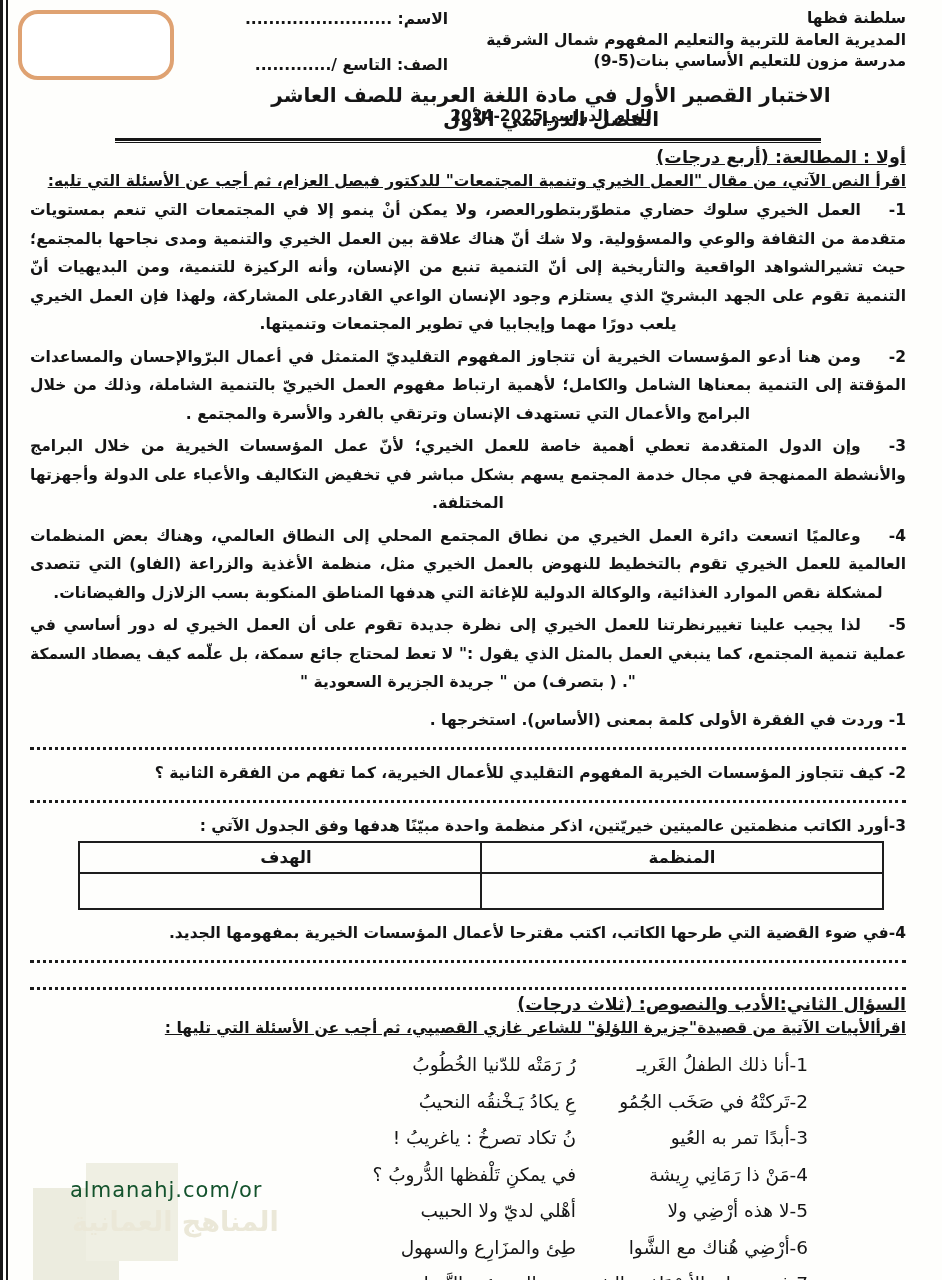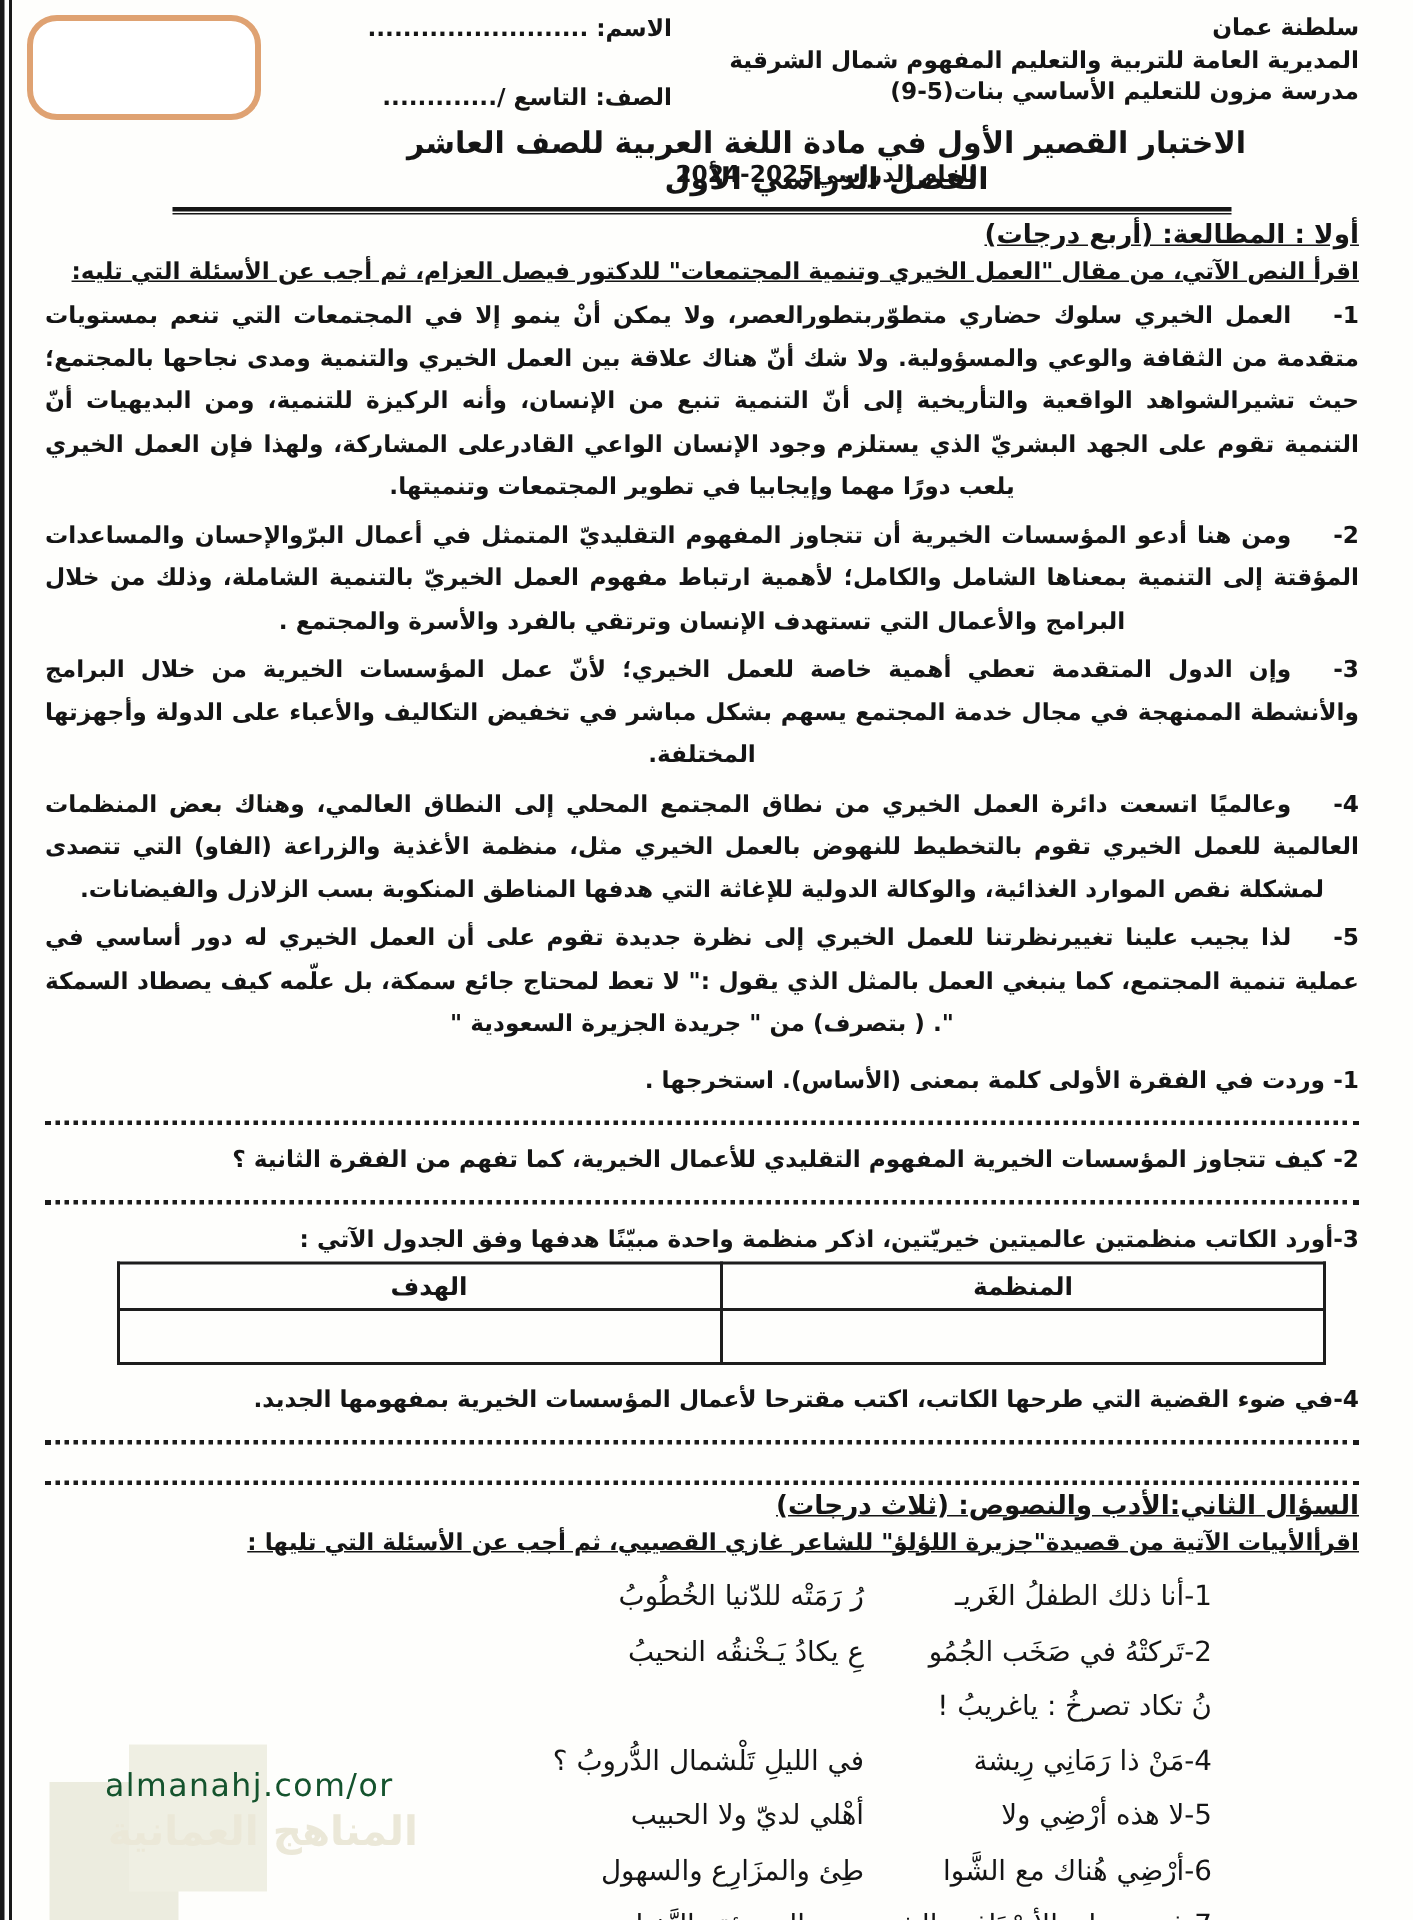--- a/index.html
+++ b/index.html
@@ -74,21 +74,21 @@
 
 <div class="wm-sq1"></div>
 <div class="wm-sq2"></div>
 <div class="wm-url">almanahj.com/or</div>
 <div class="wm-ar">المناهج العمانية</div>
 
 <div class="page">
 
   <div class="hdr">
     <div class="org">
-      <div>سلطنة عمان</div>
+      <div>سلطنة فظها</div>
       <div>المديرية العامة للتربية والتعليم المفهوم شمال الشرقية</div>
       <div>مدرسة مزون للتعليم الأساسي بنات(5-9)</div>
     </div>
     <div class="name-field">الاسم: .........................</div>
     <div class="class-field">الصف: التاسع /.............</div>
     <div class="exam-title">الاختبار القصير الأول في مادة اللغة العربية للصف العاشر الفصل الدراسي الأول</div>
     <div class="acad-year">للعام الدراسي2025-2024</div>
   </div>
 
   <div class="sep"></div>
@@ -145,25 +145,26 @@
   <div class="poem">
     <div class="verse">
       <div class="v1">1-أنا ذلك الطفلُ الغَريـ</div>
       <div class="v2">رُ رَمَتْه للدّنيا الخُطُوبُ</div>
     </div>
     <div class="verse">
       <div class="v1">2-تَركتْهُ في صَخَب الجُمُو</div>
       <div class="v2">عِ يكادُ يَـخْنقُه النحيبُ</div>
     </div>
     <div class="verse">
+      <div class="v1">3-أبدًا تمر به العُيو</div>
       <div class="v2">نُ تكاد تصرخُ : ياغريبُ !</div>
     </div>
     <div class="verse">
       <div class="v1">4-مَنْ ذا رَمَانِي رِيشة</div>
-      <div class="v2">في الليلِ تَلْشمال الدُّروبُ ؟</div>
+      <div class="v2">في يمكنِ تَلْفظها الدُّروبُ ؟</div>
     </div>
     <div class="verse">
       <div class="v1">5-لا هذه أرْضِي ولا</div>
       <div class="v2">أهْلي لديّ ولا الحبيب</div>
     </div>
     <div class="verse">
       <div class="v1">6-أرْضِي هُناك مع الشَّوا</div>
       <div class="v2">طِئ والمزَارِع والسهول</div>
     </div>
     <div class="verse">

